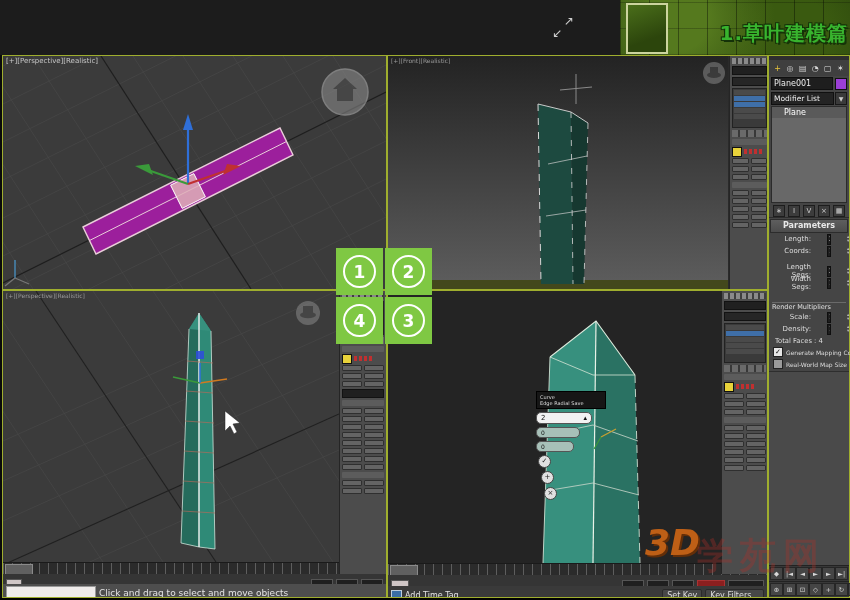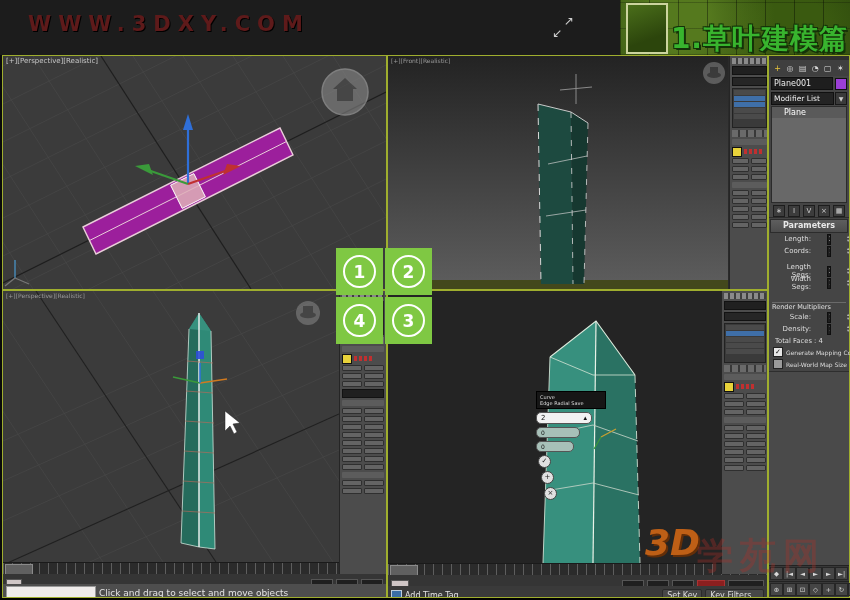--- a/index.html
+++ b/index.html
@@ -17,21 +17,21 @@
            repeating-linear-gradient(90deg,rgba(0,0,0,.38) 0 1px,transparent 1px 29px),
            repeating-linear-gradient(0deg,rgba(0,0,0,.22) 0 1px,transparent 1px 26px),
            radial-gradient(circle at 25% 35%,#55791e 0 18%,transparent 55%),
            radial-gradient(circle at 75% 65%,#3a5a10 0 22%,transparent 60%),
            linear-gradient(90deg,#335012,#2a430d);}
   .grass-thumb{position:absolute;left:6px;top:3px;width:38px;height:47px;border:2px solid #ccd49e;
          background:linear-gradient(160deg,#4a6e1a,#2c450c 70%);}
   .forum-line{position:absolute;right:3px;top:5px;font-size:11px;font-weight:bold;color:#f2f2f2;
          text-shadow:1px 1px 0 #1a2a08,-1px -1px 0 #1a2a08;white-space:nowrap;}
   .forum-line .url{font-size:10px;}
-  .episode{position:absolute;right:2px;top:20px;font-size:28px;font-weight:bold;color:#38b42e;
+  .episode{position:absolute;right:2px;top:20px;font-size:20px;font-weight:bold;color:#38b42e;
          text-shadow:2px 2px 0 #143208,-1px -1px 0 #143208,1px -1px 0 #143208,-1px 1px 0 #143208;
          letter-spacing:1px;white-space:nowrap;}
 
   
   .vp{position:absolute;border:1px solid #9fae2e;box-sizing:border-box;background:#7f1d1d;overflow:hidden;}
   #vp-tl{left:2px;top:55px;width:385px;height:235px;}
   #vp-tr{left:387px;top:55px;width:381px;height:235px;background:#2a2a2a;}
   #vp-bl{left:2px;top:290px;width:385px;height:308px;}
   #vp-br{left:387px;top:290px;width:381px;height:308px;background:#242424;}
   .vp-label{position:absolute;left:3px;top:1px;font-size:7px;color:#c8c8c8;z-index:5;white-space:nowrap;}
@@ -137,21 +137,20 @@
       letter-spacing:7px;white-space:nowrap;}
 
   .botstrip{position:absolute;left:0;top:598px;width:850px;height:2px;background:#000;}
 </style>
 </head>
 <body>
 
 <div id="stage">
 
   <div class="topbar">
-    <div class="wm-3dxy">WWW.3DXY.COM</div>
     <div class="resize-ic">
       <span class="ne">↗</span>
       <span class="sw">↙</span>
     </div>
     <div class="grass">
       <div class="grass-thumb"></div>
       <div class="episode">1.草叶建模篇</div>
     </div>
   </div>
 

